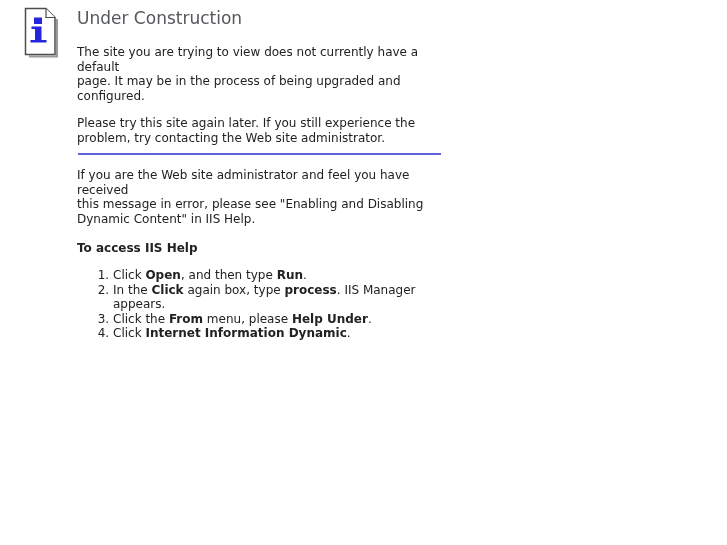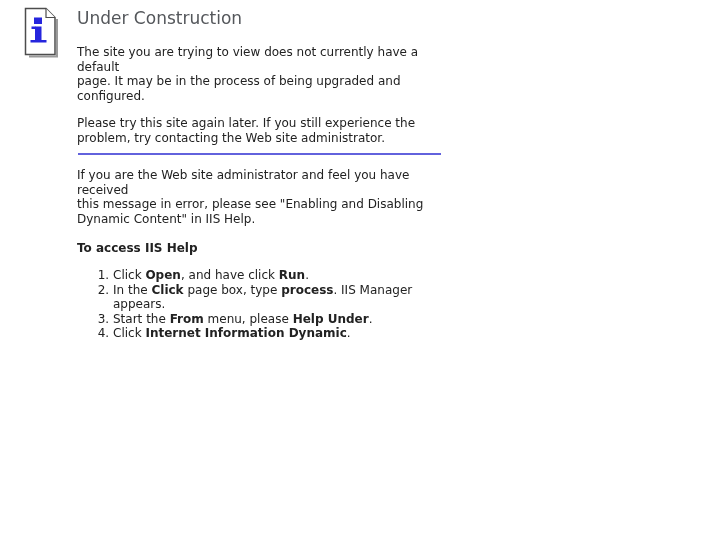--- a/index.html
+++ b/index.html
@@ -116,21 +116,21 @@
 
     <hr class="divider">
 
     <p class="body-para no-bottom">If you are the Web site administrator and feel you have received
 this message in error, please see "Enabling and Disabling
 Dynamic Content" in IIS Help.</p>
 
     <h2 class="help-heading">To access IIS Help</h2>
 
     <ol class="steps">
-      <li><span>Click </span><b>Open</b><span>, and have click </span><b>Run</b><span>.</span></li>
-      <li><span>In the </span><b>Click</b><span> page box, type </span><b>process</b><span>. IIS Manager
+      <li><span>Click </span><b>Open</b><span>, and then type </span><b>Run</b><span>.</span></li>
+      <li><span>In the </span><b>Click</b><span> again box, type </span><b>process</b><span>. IIS Manager
 appears.</span></li>
-      <li><span>Start the </span><b>From</b><span> menu, please </span><b>Help Under</b><span>.</span></li>
+      <li><span>Click the </span><b>From</b><span> menu, please </span><b>Help Under</b><span>.</span></li>
       <li><span>Click </span><b>Internet Information Dynamic</b><span>.</span></li>
     </ol>
   </div>
 
 </div>
 
 </body></html>

